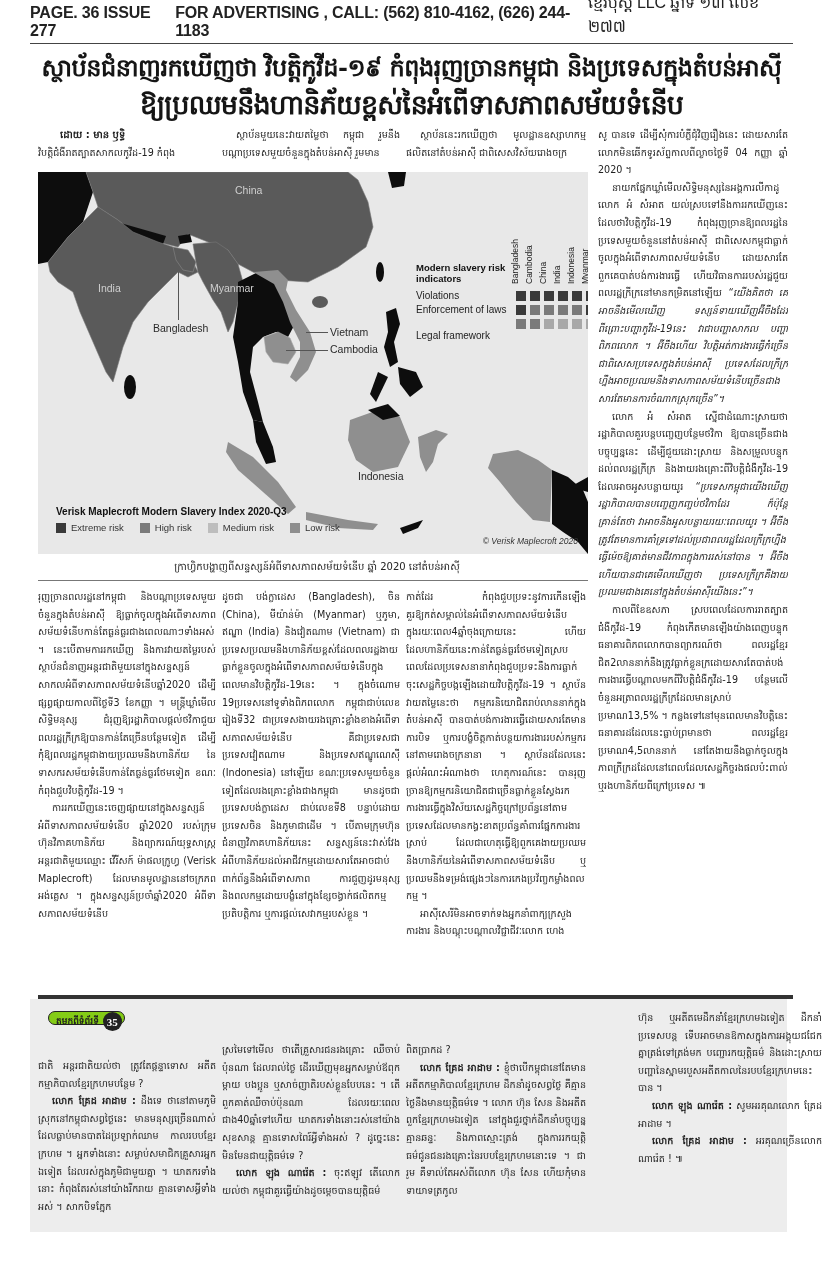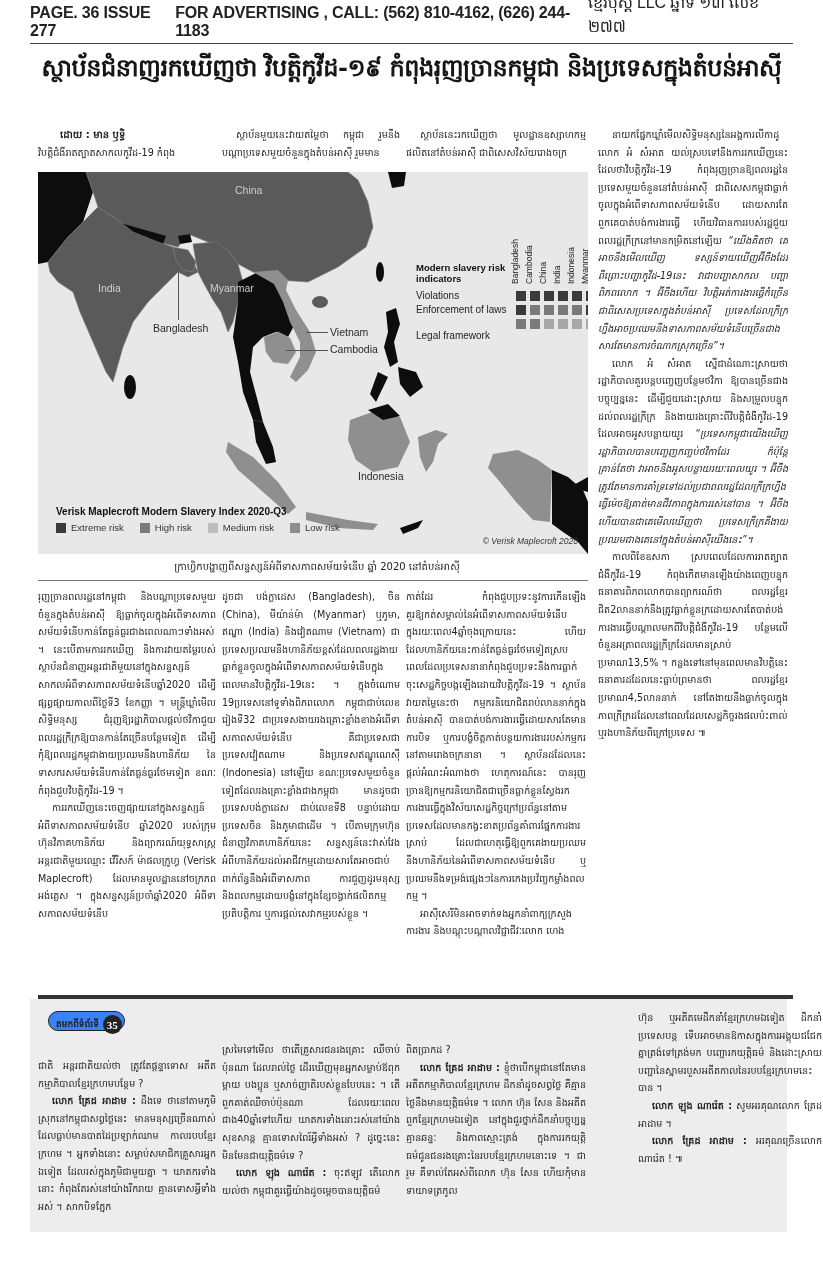--- a/index.html
+++ b/index.html
@@ -40,51 +40,53 @@
   .map-legend .item { display: flex; align-items: center; gap: 5px; font-family: "Liberation Sans", sans-serif; font-size: 9.5px; color: #333; }
   .map-legend .sw { width: 10px; height: 10px; display: inline-block; }
   .map-credit { position: absolute; right: 10px; bottom: 8px; font-family: "Liberation Sans", sans-serif; font-size: 8.5px; font-style: italic; color: #333; }
 
   .caption { position: absolute; left: 42px; top: 560px; width: 550px; text-align: center; font-size: 10px; color: #222; }
   .caption-rule { position: absolute; left: 38px; top: 580px; width: 550px; height: 1px; background: #777; }
 
   .bottom-rule { position: absolute; left: 38px; top: 995px; width: 755px; height: 4px; background: #333; }
   .bottom-box { position: absolute; left: 30px; top: 999px; width: 757px; height: 233px; background: #ededed; }
   .bottom-head { position: absolute; left: 18px; top: 12px; display: flex; align-items: center; gap: 12px; }
-  .cont-pill { display: flex; align-items: center; border: 1.5px solid #222; border-radius: 12px; padding: 8px 2px 1px 7px; height: 20px; gap: 4px; background: #3b82f6; }
+  .cont-pill { display: flex; align-items: center; border: 1.5px solid #222; border-radius: 12px; padding: 8px 2px 1px 7px; height: 14px; gap: 4px; background: #84cc16; }
   .cont-pill .lbl { font-size: 9px; font-weight: bold; color: #222; }
   .cont-pill .num { width: 19px; height: 19px; border-radius: 50%; background: #222; color: #fff; font-family: "Liberation Serif", serif; font-weight: bold; font-size: 11px; display: flex; align-items: center; justify-content: center; }
   .bottom-title { font-family: "DejaVu Serif", serif; font-weight: bold; font-size: 21px; color: #151515; white-space: nowrap; letter-spacing: -0.4px; }
   .speaker { font-weight: bold; }
 </style>
 </head>
 <body>
 
 <div class="masthead">
   <span class="left">PAGE. 36  ISSUE 277</span>
   <span class="center">FOR ADVERTISING ,  CALL: (562) 810-4162, (626) 244-1183</span>
   <span class="right">ខ្មែរប៉ុស្តិ៍ LLC  ឆ្នាំទី ១៣  លេខ ២៧៧</span>
 </div>
 
 <div class="headline">
   <div class="l1">ស្ថាប័នជំនាញរកឃើញថា  វិបត្តិកូវីដ-១៩  កំពុងរុញច្រានកម្ពុជា  និងប្រទេសក្នុងតំបន់អាស៊ី</div>
+  <div class="l2">ឱ្យប្រឈមនឹងហានិភ័យខ្ពស់នៃអំពើទាសភាពសម័យទំនើប</div>
 </div>
 
 <div class="col body-text" style="left:38px; top:126px; width:178px; height:44px;">
   <p class="noindent" style="text-indent:22px;"><span class="byline">ដោយ : មាន ឫទ្ធិ</span></p>
   <p class="noindent">វិបត្តិជំងឺរាតត្បាតសាកលកូវីដ-19 កំពុង</p>
 </div>
 <div class="col body-text" style="left:222px; top:126px; width:178px; height:44px;">
   <p>ស្ថាប័នមួយនេះវាយតម្លៃថា កម្ពុជា រួមនឹង បណ្តាប្រទេសមួយចំនួនក្នុងតំបន់អាស៊ី រួមមាន</p>
 </div>
 <div class="col body-text" style="left:406px; top:126px; width:180px; height:44px;">
   <p>ស្ថាប័ននេះរកឃើញថា មូលដ្ឋានឧស្សាហកម្ម ផលិតនៅតំបន់អាស៊ី ជាពិសេសវិស័យរោងចក្រ</p>
 </div>
 
 <div class="col body-text" style="left:598px; top:126px; width:190px; height:866px;">
+  <p class="noindent">សូ បាន​ទេ ដើម្បីសុំការបំភ្លឺជុំវិញរឿងនេះ ដោយសារតែលោកមិនឆើកទូរស័ព្ទកាលពីល្ងាចថ្ងៃទី 04 កញ្ញា ឆ្នាំ 2020 ។</p>
   <p><span>នាយកផ្នែកឃ្លាំមើលសិទ្ធិមនុស្សនៃអង្គការលីកាដូលោក អំ សំអាត យល់ស្របទៅនឹងការរកឃើញនេះ ដែលថាវិបត្តិកូវីដ-19 កំពុងរុញច្រានឱ្យពលរដ្ឋនៃប្រទេសមួយចំនួននៅតំបន់អាស៊ី ជាពិសេសកម្ពុជាធ្លាក់ចូលក្នុងអំពើទាសភាពសម័យទំនើប ដោយសារតែពួកគេបាត់បង់ការងារធ្វើ ហើយវិធានការរបស់រដ្ឋជួយពលរដ្ឋក្រីក្រនៅមានកម្រិតនៅឡើយ</span> <span class="ital">“យើងគិតថា គេអាចនឹងមើលឃើញ ទស្សន៍ទាយឃើញអ៊ីចឹងដែរ ពីព្រោះបញ្ហាកូវីដ-19នេះ វាជាបញ្ហាសាកល បញ្ហាពិភពលោក ។ អ៊ីចឹងហើយ វិបត្តិអត់ការងារធ្វើកំច្រើន ជាពិសេសប្រទេសក្នុងតំបន់អាស៊ី ប្រទេសដែលក្រីក្រហ្នឹងអាចប្រឈមនឹងទាសភាពសម័យទំនើបច្រើនជាងសារតែមានការចំណាកស្រុកច្រើន”។</span></p>
   <p><span>លោក អំ សំអាត ស្នើជាដំណោះស្រាយថា រដ្ឋាភិបាលគួរបន្តបញ្ចេញបន្ថែមថវិកា ឱ្យបានច្រើនជាងបច្ចុប្បន្ននេះ ដើម្បីជួយដោះស្រាយ និងសម្រួលបន្ទុកដល់ពលរដ្ឋក្រីក្រ និងងាយរងគ្រោះពីវិបត្តិជំងឺកូវីដ-19 ដែលអាចអូសបន្លាយយូរ</span> <span class="ital">“ប្រទេសកម្ពុជាយើងឃើញរដ្ឋាភិបាលបានបញ្ចេញកញ្ចប់ថវិកាដែរ ក៏ប៉ុន្តែគ្រាន់តែថា វាអាចនឹងអូសបន្លាយរយៈពេលយូរ ។ អ៊ីចឹងត្រូវតែមានការគាំទ្រទៅដល់ប្រជាពលរដ្ឋដែលក្រីក្រហ្នឹង ធ្វើម៉េចឱ្យគាត់មានជីវភាពក្នុងការរស់នៅបាន ។ អ៊ីចឹងហើយបានជាគេមើលឃើញថា ប្រទេសក្រីក្រគឺងាយប្រឈមជាងគេនៅក្នុងតំបន់អាស៊ីយើងនេះ”។</span></p>
   <p>កាលពីខែឧសភា ស្របពេលដែលការរាតត្បាតជំងឺកូវីដ-19 កំពុងកើតមានឡើងយ៉ាងពេញបន្ទុក ធនាគារពិភពលោកបានព្យាករណ៍ថា ពលរដ្ឋខ្មែរជិត2លាននាក់នឹងត្រូវធ្លាក់ខ្លួនក្រដោយសារតែបាត់បង់ការងារធ្វើបណ្តាលមកពីវិបត្តិជំងឺកូវីដ-19 បន្ថែមលើចំនួនអត្រាពលរដ្ឋក្រីក្រដែលមានស្រាប់ប្រមាណ13,5% ។ កន្លងទៅនៅមុនពេលមានវិបត្តិនេះ ធនាគារដដែលនេះធ្លាប់ព្រមានថា ពលរដ្ឋខ្មែរប្រមាណ4,5លាននាក់ នៅតែងាយនឹងធ្លាក់ចូលក្នុងភាពក្រីក្រដដែលនៅពេលដែលសេដ្ឋកិច្ចរងផលប៉ះពាល់ ឬរងហានិភ័យពីក្រៅប្រទេស ៕</p>
 </div>
 
 <div class="map-box">
   <svg class="map-svg" width="550" height="382" viewBox="0 0 550 382">
     <rect x="0" y="0" width="550" height="382" fill="#e8e8e8"></rect>
 
     <path d="M0 0 L48 0 L55 20 L45 50 L30 65 L10 90 L0 92 Z" fill="#0d0d0d"></path>

